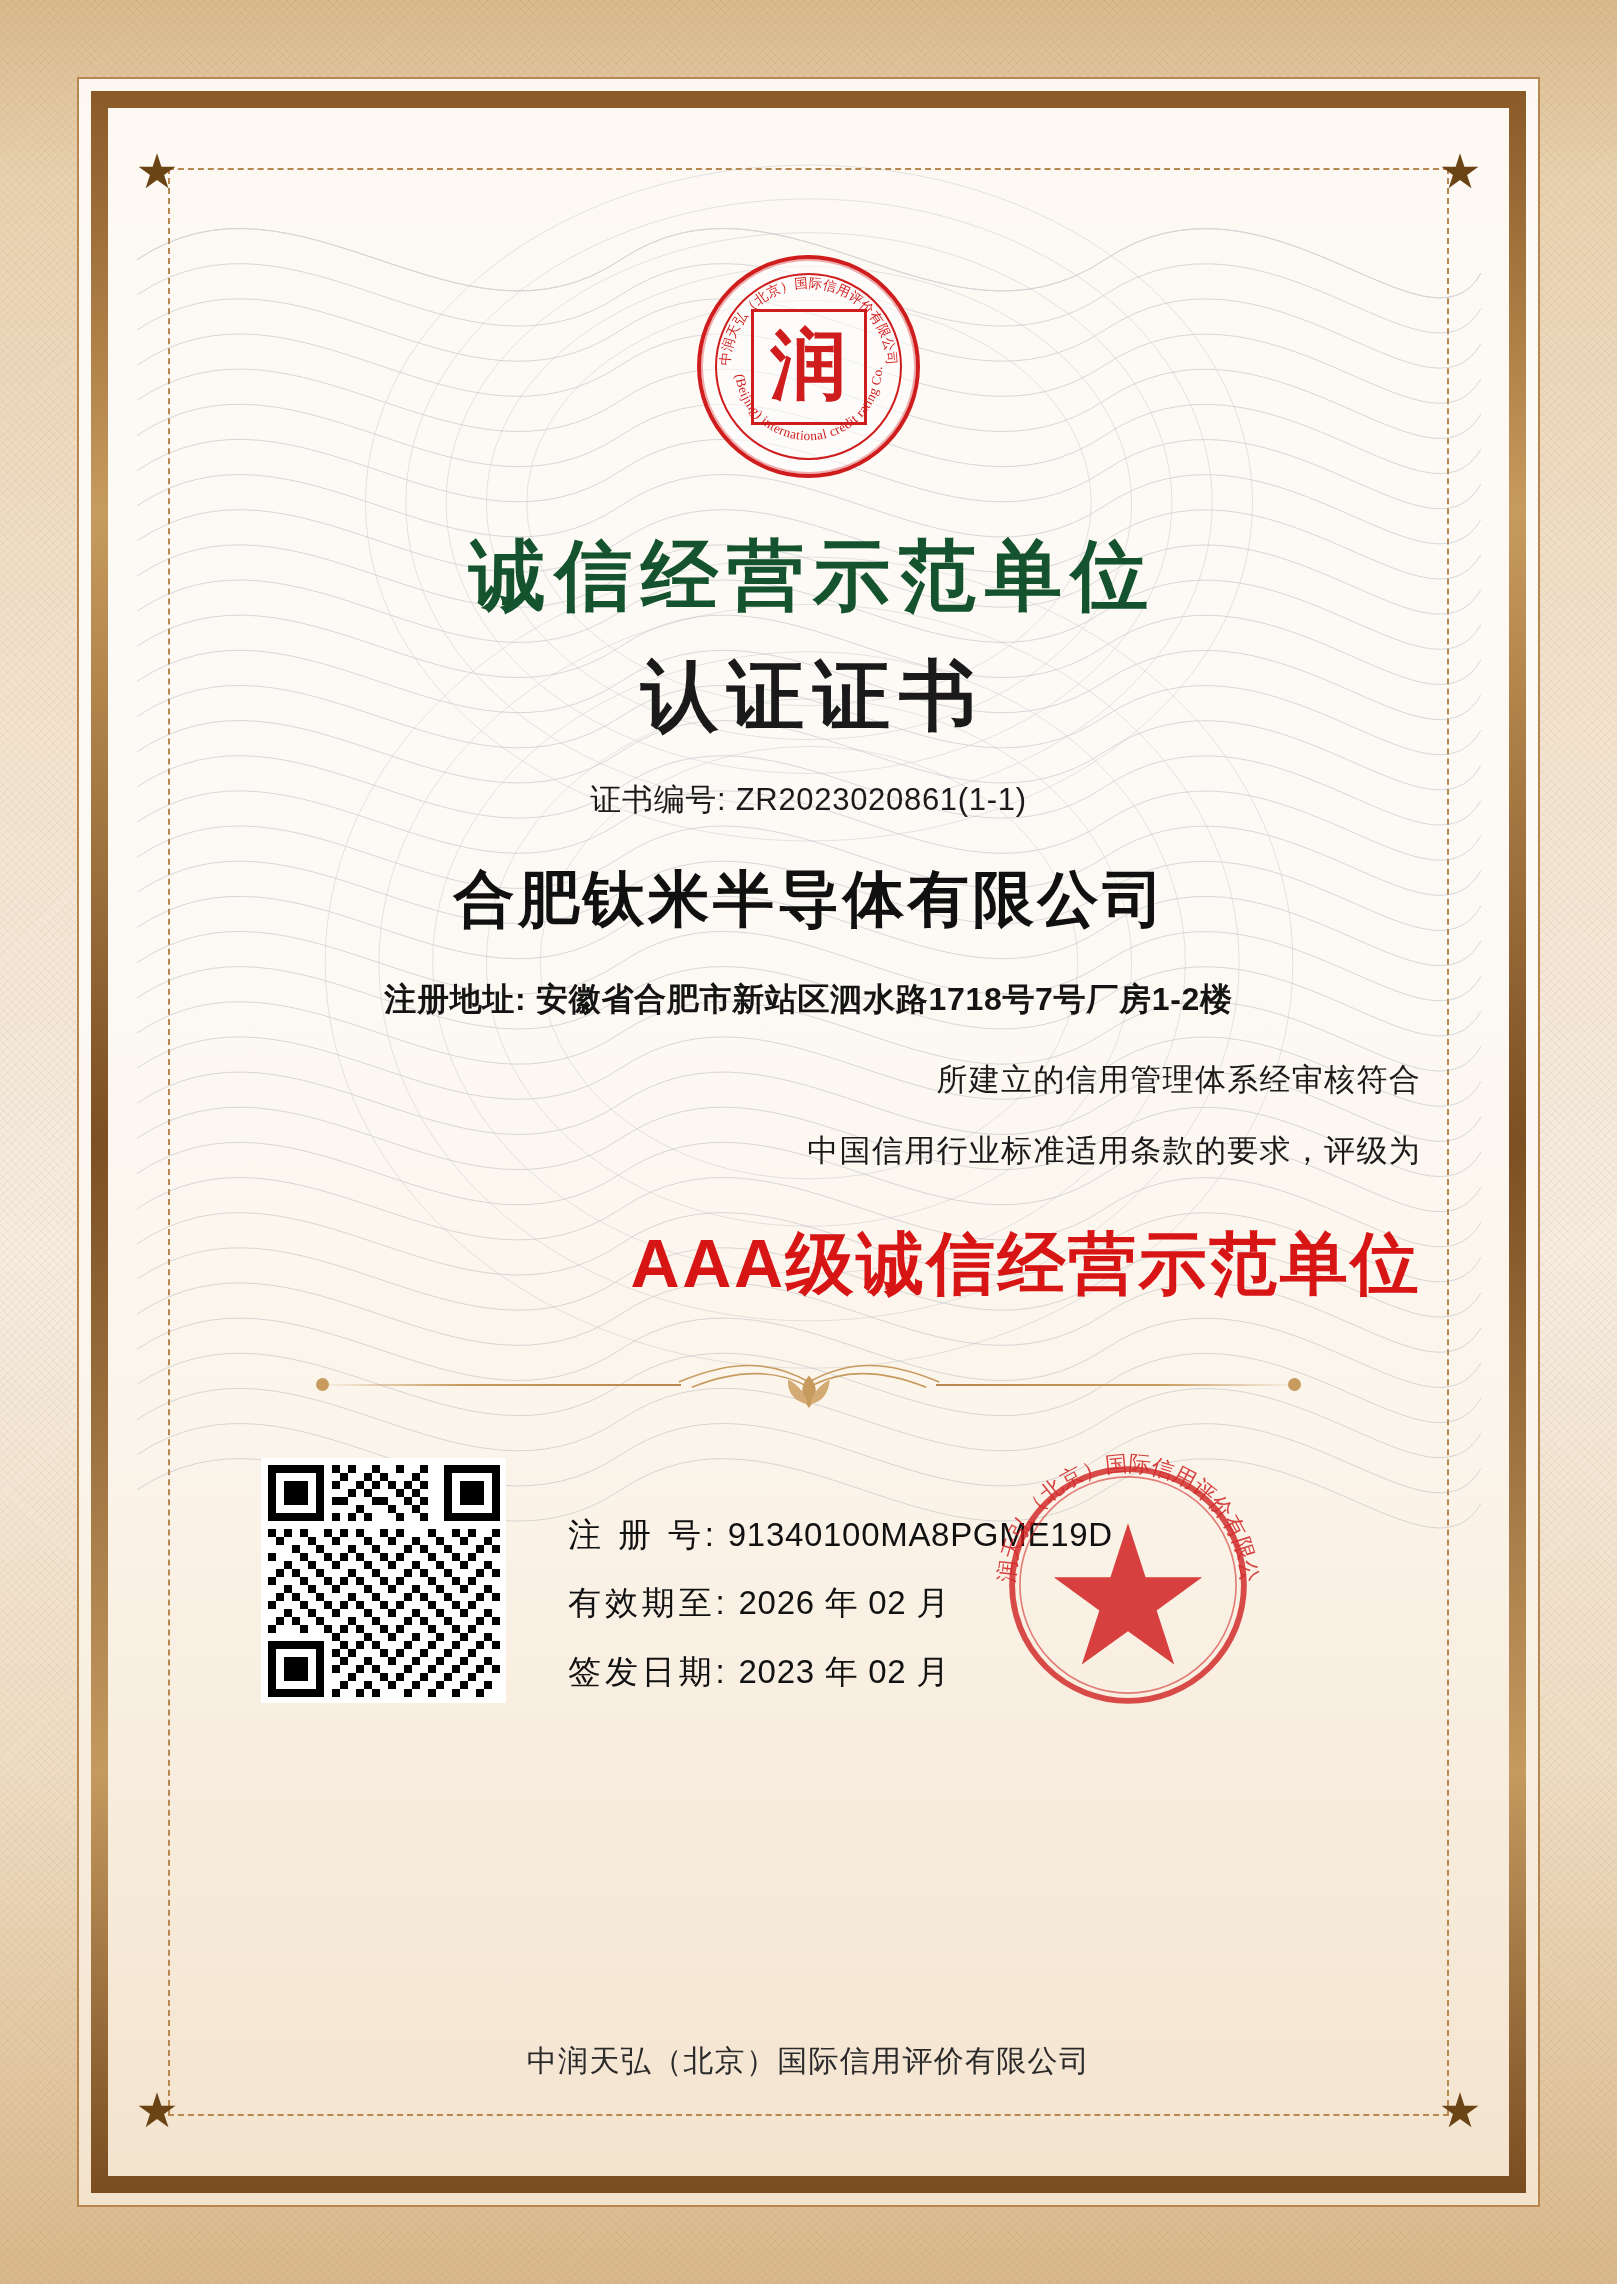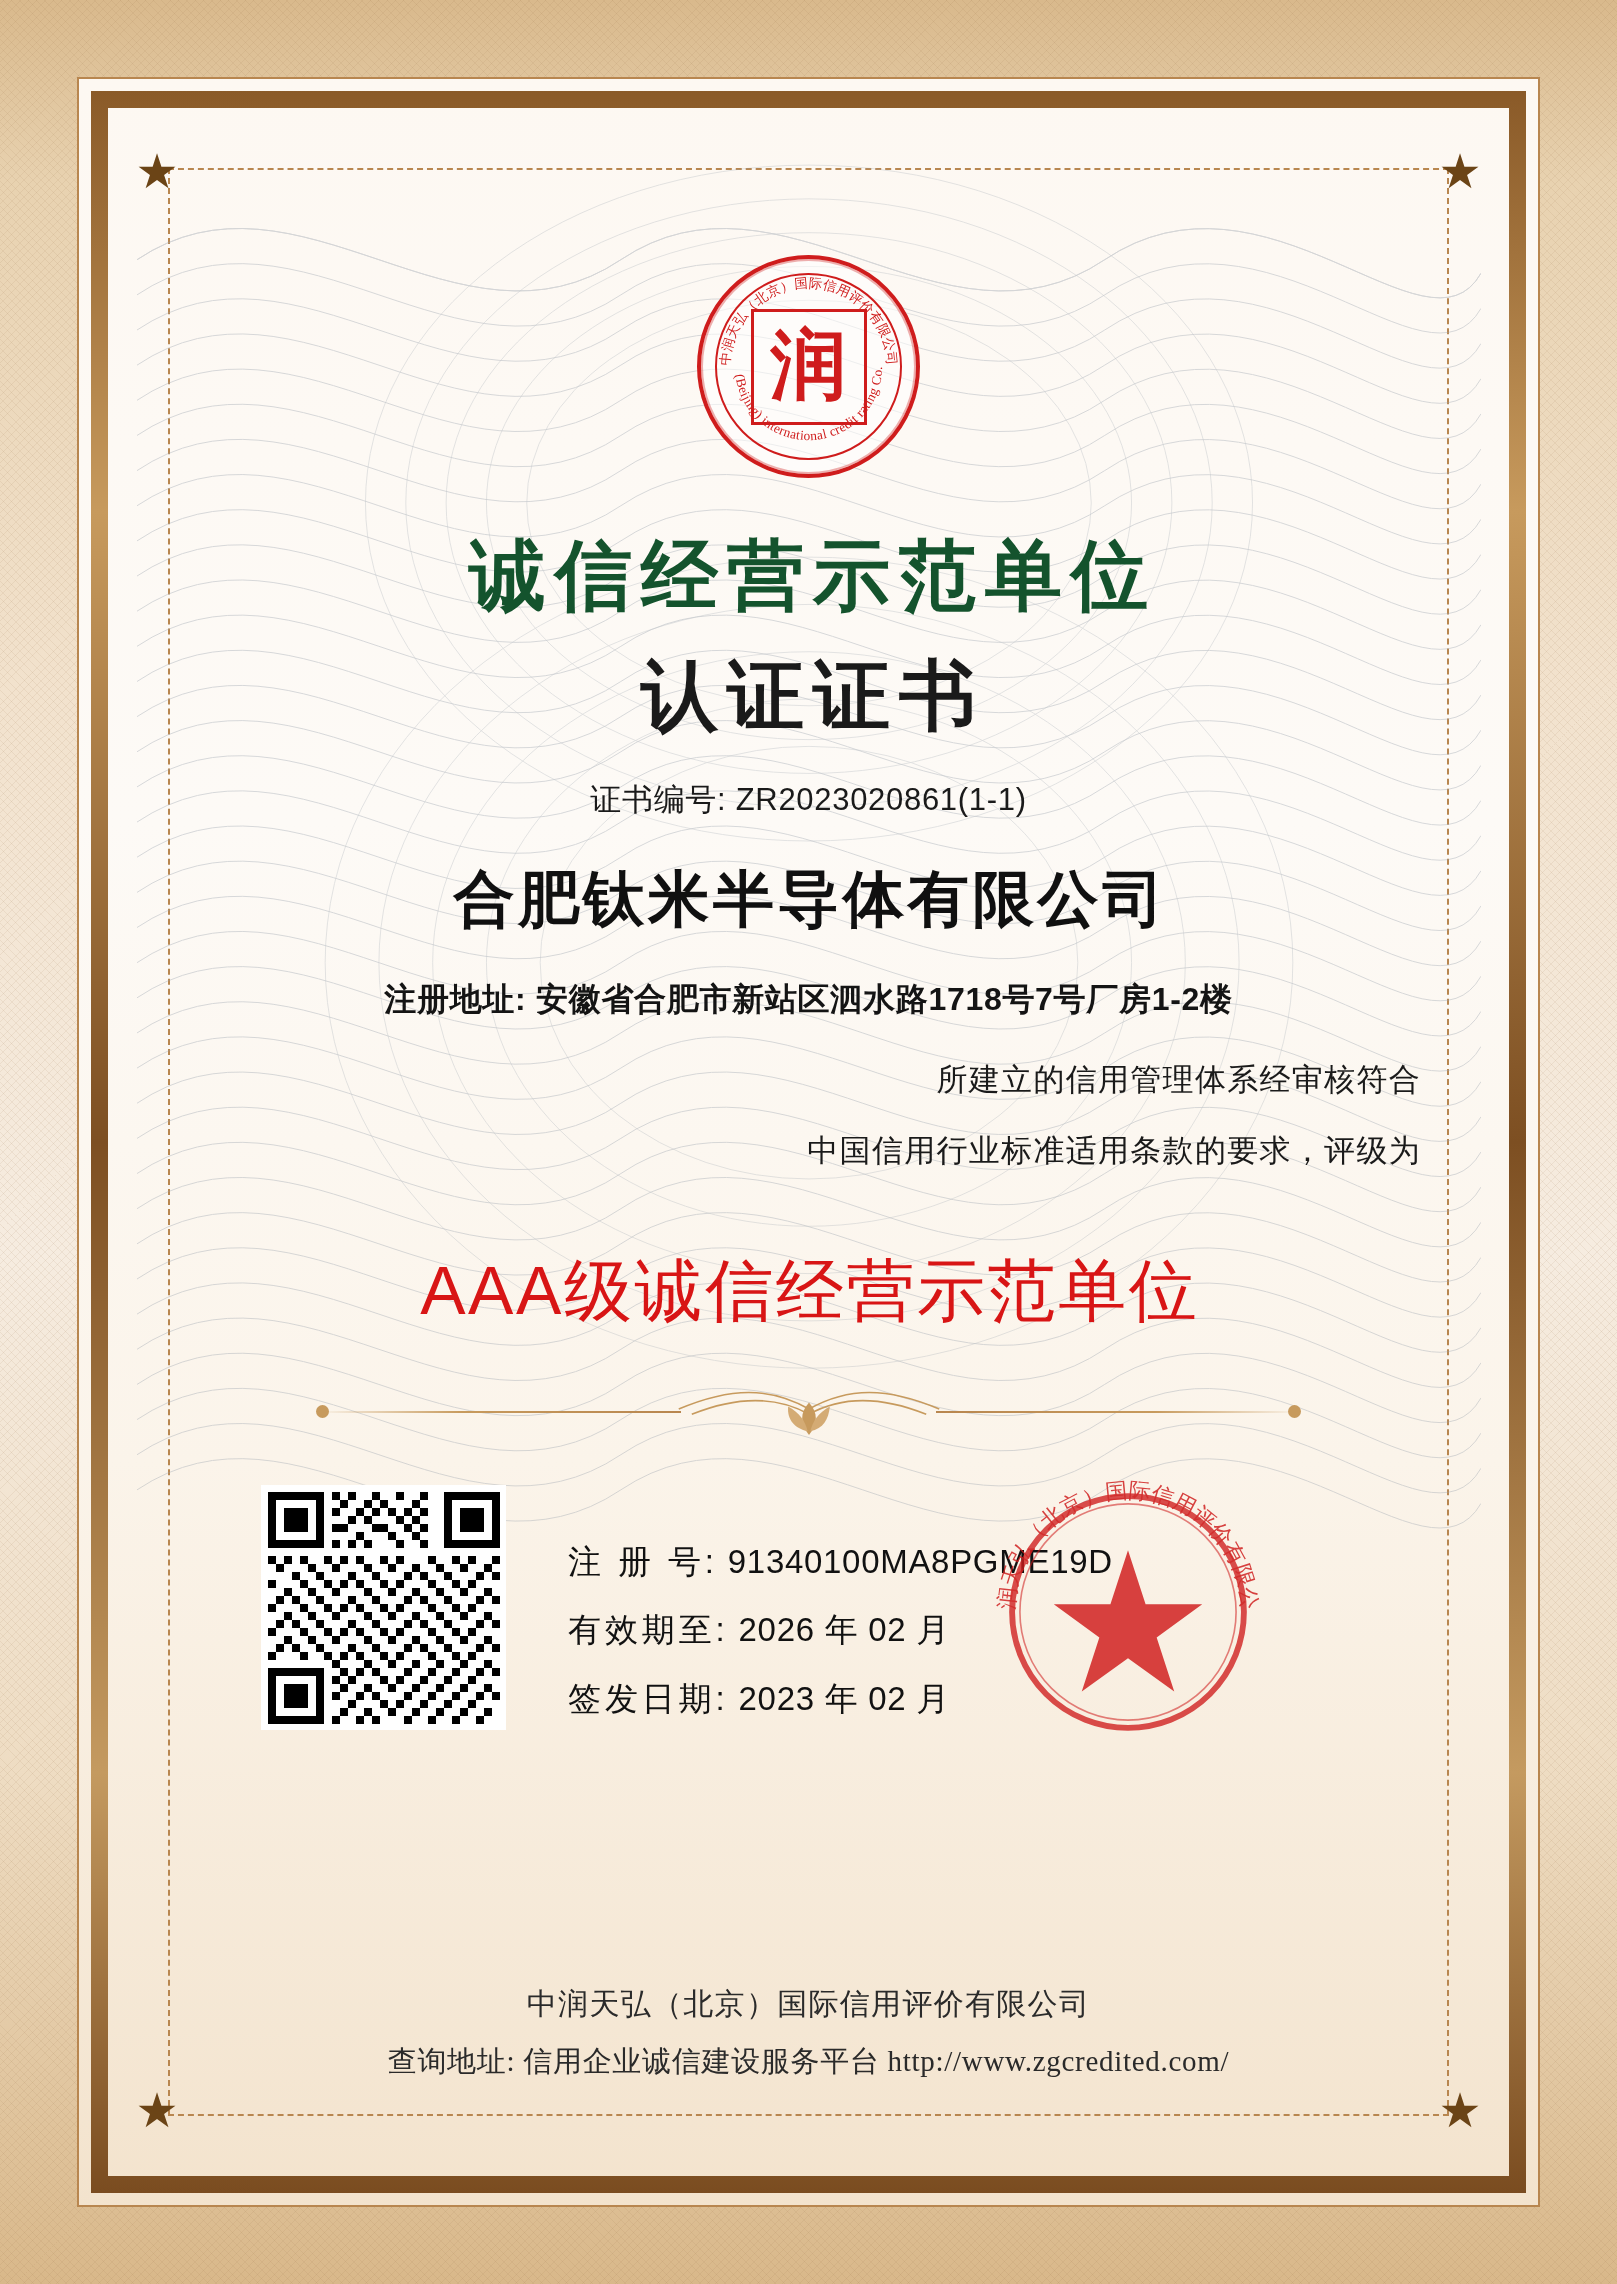--- a/index.html
+++ b/index.html
@@ -177,26 +177,27 @@
   }
   .body-line {
     margin-top: 37px;
     font-size: 31px;
     letter-spacing: 1.3px;
     color: #1a1a1a;
     text-align: right;
   }
   .body-line.second { margin-top: 29px; }
   .grade {
-    margin-top: 74px;
+    margin-top: 47px;
     color: #d81515;
-    font-weight: normal;
+    font-weight: bold;
     font-size: 68px;
     letter-spacing: 2.6px;
     text-indent: 2.6px;
+    text-align: right;
   }
 
   
   .divider {
     position: relative;
     margin: 46px auto 0;
     width: 985px;
     height: 56px;
   }
   .divider .rule {
@@ -690,18 +691,17 @@
           <text fill="#cf1c1c" font-size="34" font-family="'Liberation Serif', serif" opacity="0.9">
             <textPath href="#stampArc" startOffset="50%" text-anchor="middle">中润天弘（北京）国际信用评价有限公司</textPath>
           </text>
           <path d="M215,120 L242,203 L329,203 L259,254 L286,337 L215,286 L144,337 L171,254 L101,203 L188,203 Z" fill="#cf1c1c" opacity="0.9"></path>
         </svg>
       </div>
     </div>
 
     <div class="footer">
       <div class="f1">中润天弘（北京）国际信用评价有限公司</div>
-      <div class="f2">查询地址: 信用企业诚信建设服务平台  http://www.zgcredited.com/</div>
     </div>
 
   </div>
 </div>
 
 
 </body></html>

